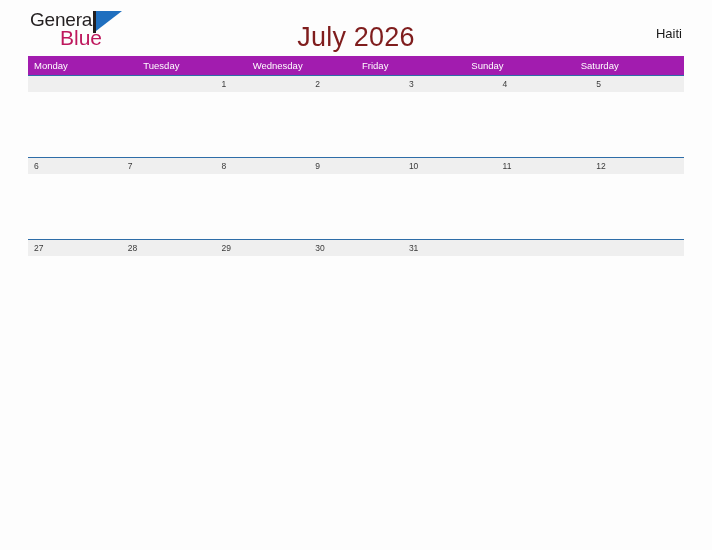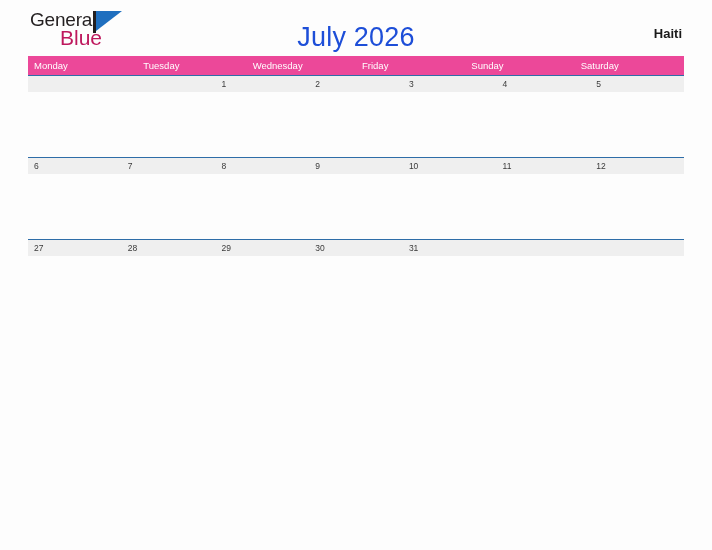--- a/index.html
+++ b/index.html
@@ -79,42 +79,42 @@
     border-right: 26px solid transparent;
   }
 
   .month-title {
     position: absolute;
     left: 0;
     right: 0;
     top: 22px;
     text-align: center;
     font-size: 27px;
-    color: #1d4ed8;
+    color: #7f1d1d;
     letter-spacing: 0.2px;
   }
 
   .region-label {
     position: absolute;
     right: 2px;
     top: 26px;
     font-size: 13px;
-    font-weight: bold;
+    font-weight: normal;
     color: #1a1a1a;
   }
 
   
   .calendar {
     margin: 0 28px;
     width: 656px;
   }
 
   .weekdays {
     display: flex;
-    background: #ec4899;
+    background: #a21caf;
     height: 19px;
     align-items: center;
   }
   .weekday {
     flex: 1 1 0;
     color: #ffffff;
     font-size: 9.5px;
     padding-left: 6px;
     box-sizing: border-box;
     line-height: 19px;

